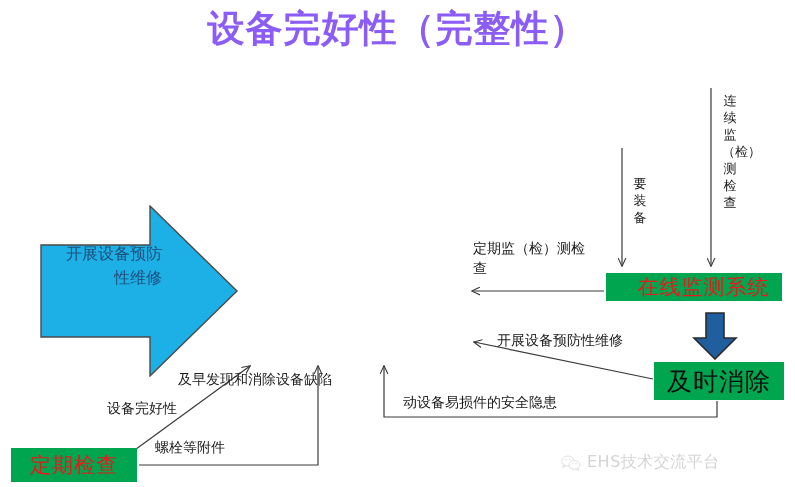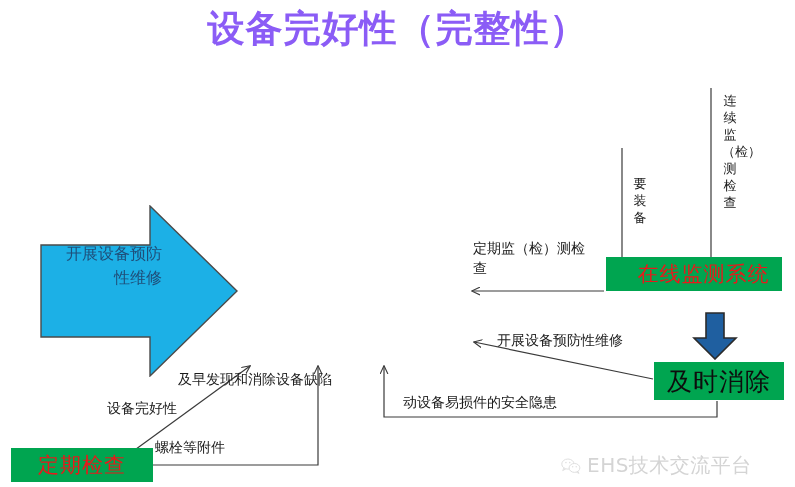--- a/index.html
+++ b/index.html
@@ -92,23 +92,23 @@
   .green-box {
     position: absolute;
     background: #00a550;
     display: flex;
     align-items: center;
     justify-content: center;
     box-sizing: border-box;
   }
   #box-online {
     left: 606px;
-    top: 257px;
+    top: 273px;
     width: 176px;
-    height: 34px;
+    height: 28px;
     padding-left: 19px;
   }
   #box-online .gb-label {
     font-size: 21px;
     color: #e8191b;
     letter-spacing: 1px;
   }
   #box-remove {
     left: 654px;
     top: 362px;
@@ -116,21 +116,21 @@
     height: 38px;
   }
   #box-remove .gb-label {
     font-size: 25px;
     color: #0d0d0d;
     letter-spacing: 1px;
   }
   #box-periodic {
     left: 11px;
     top: 448px;
-    width: 142px;
+    width: 126px;
     height: 34px;
   }
   #box-periodic .gb-label {
     font-size: 21px;
     color: #e8191b;
     letter-spacing: 1px;
   }
 
   
   .blue-down-arrow {
@@ -178,21 +178,21 @@
   .watermark {
     position: absolute;
     left: 561px;
     top: 452px;
     display: flex;
     align-items: center;
     gap: 6px;
     opacity: 0.95;
   }
   .watermark-text {
-    font-size: 20px;
+    font-size: 16px;
     color: #d2d2d2;
     letter-spacing: 0.5px;
     font-family: "DejaVu Sans", "Liberation Sans", sans-serif;
     white-space: nowrap;
   }
   .watermark-icon { width: 20px; height: 18px; display: block; }
 </style>
 </head>
 <body>
 

